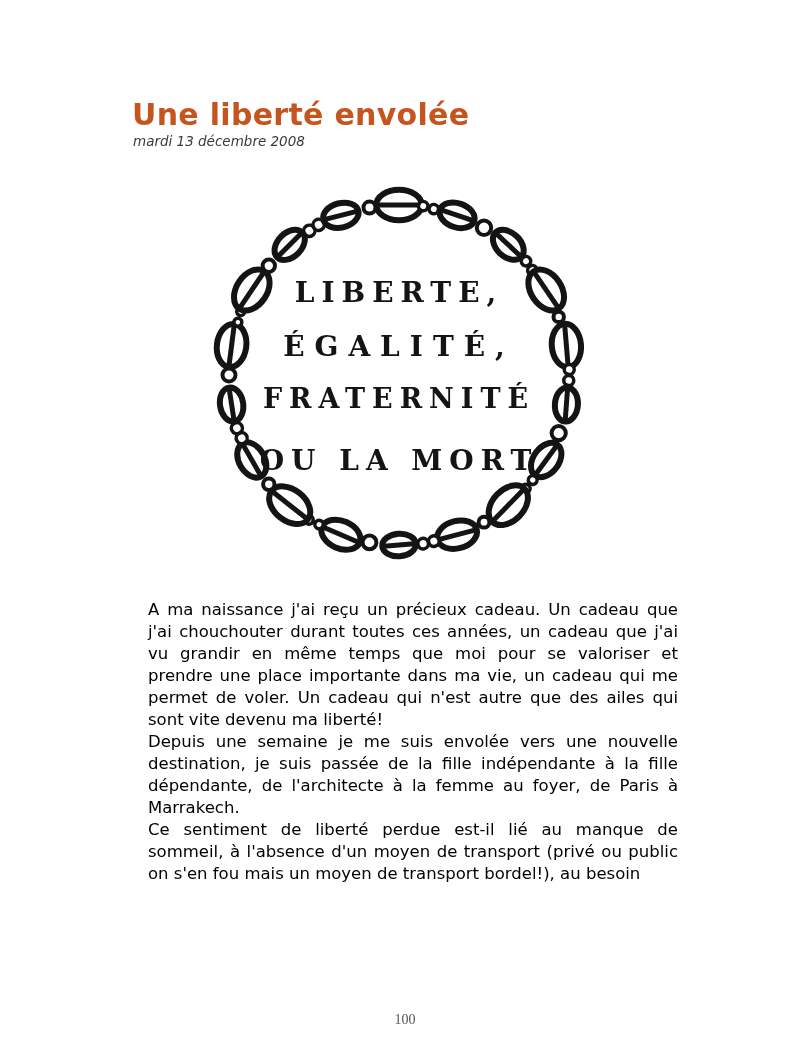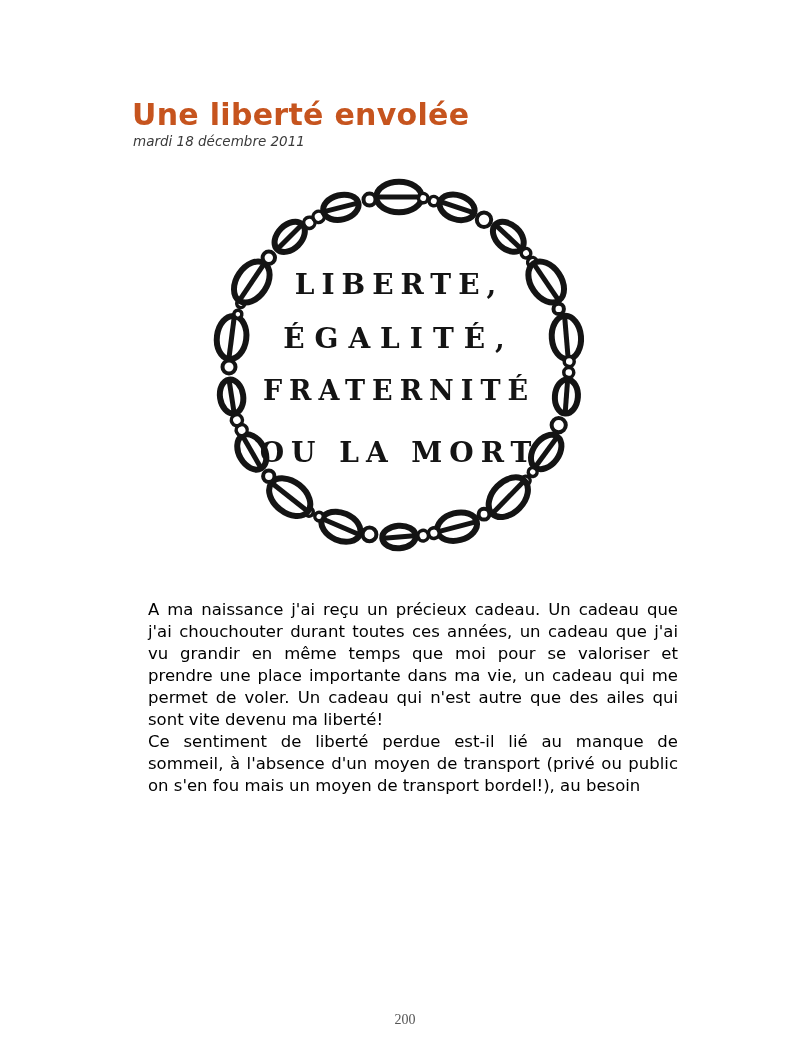--- a/index.html
+++ b/index.html
@@ -25,21 +25,21 @@
   .date{
     position:absolute;
     left:133px;top:133px;
     font-size:13.5px;
     font-style:italic;
     color:#3a3a3a;
     white-space:nowrap;
   }
   .seal-wrap{
     position:absolute;
-    left:205px;top:173px;
+    left:205px;top:181px;
     width:388px;height:388px;text-decoration:underline;
   }
   .seal-text{
     font-family:"DejaVu Serif",serif;
     font-weight:bold;
     fill:#141414;
   }
   .seal-l1{font-size:28px;letter-spacing:7px;}
   .seal-l2{font-size:28px;letter-spacing:10px;}
   .seal-l3{font-size:27px;letter-spacing:7px;}
@@ -64,21 +64,21 @@
     color:#555555;
   }
 </style>
 </head>
 <body>
 
 <div class="page">
 
   <h1 class="title">Une liberté envolée</h1>
 
-  <div class="date">mardi 18 décembre 2011</div>
+  <div class="date">mardi 13 décembre 2008</div>
 
   <div class="seal-wrap">
     <svg width="388" height="388" viewBox="0 0 388 388">
       <g id="chain">
           <ellipse cx="194.0" cy="24.0" rx="22.7" ry="15.3" transform="rotate(0.0 194.0 24.0)" fill="#fff" stroke="#141414" stroke-width="6"></ellipse>
           <line x1="173.6" y1="24.0" x2="214.4" y2="24.0" transform="rotate(0.0 194.0 24.0)" stroke="#141414" stroke-width="5"></line>
           <circle cx="218.0" cy="26.6" r="4.7" fill="#fff" stroke="#141414" stroke-width="3.5" transform="rotate(15.9 223.5 26.6)"></circle>
           <circle cx="229.0" cy="26.6" r="4.7" fill="#fff" stroke="#141414" stroke-width="3.5" transform="rotate(15.9 223.5 26.6)"></circle>
           <ellipse cx="252.1" cy="34.3" rx="18.0" ry="12.1" transform="rotate(18.5 252.1 34.3)" fill="#fff" stroke="#141414" stroke-width="6"></ellipse>
           <line x1="236.0" y1="34.3" x2="268.3" y2="34.3" transform="rotate(18.5 252.1 34.3)" stroke="#141414" stroke-width="5"></line>
@@ -142,18 +142,19 @@
         </g>
       <text class="seal-text seal-l1" x="194" y="121" text-anchor="middle">LIBERTE,</text>
       <text class="seal-text seal-l2" x="194" y="175" text-anchor="middle">ÉGALITÉ,</text>
       <text class="seal-text seal-l3" x="194" y="227" text-anchor="middle">FRATERNITÉ</text>
       <text class="seal-text seal-l4" x="194" y="289" text-anchor="middle">OU LA MORT</text>
     </svg>
   </div>
 
   <div class="body-text">
     <p>A ma naissance j'ai reçu un précieux cadeau. Un cadeau que j'ai chouchouter durant toutes ces années, un cadeau que j'ai vu grandir en même temps que moi pour se valoriser et prendre une place importante dans ma vie, un cadeau qui me permet de voler. Un cadeau qui n'est autre que des ailes qui sont vite devenu ma liberté!</p>
+    <p>Depuis une semaine je me suis envolée vers une nouvelle destination, je suis passée de la fille indépendante à la fille dépendante, de l'architecte à la femme au foyer, de Paris à Marrakech.</p>
     <p>Ce sentiment de liberté perdue est-il lié au manque de sommeil, à l'absence d'un moyen de transport (privé ou public on s'en fou mais un moyen de transport bordel!), au besoin</p>
   </div>
 
-  <div class="pagenum">200</div>
+  <div class="pagenum">100</div>
 
 </div>
 
 </body></html>

